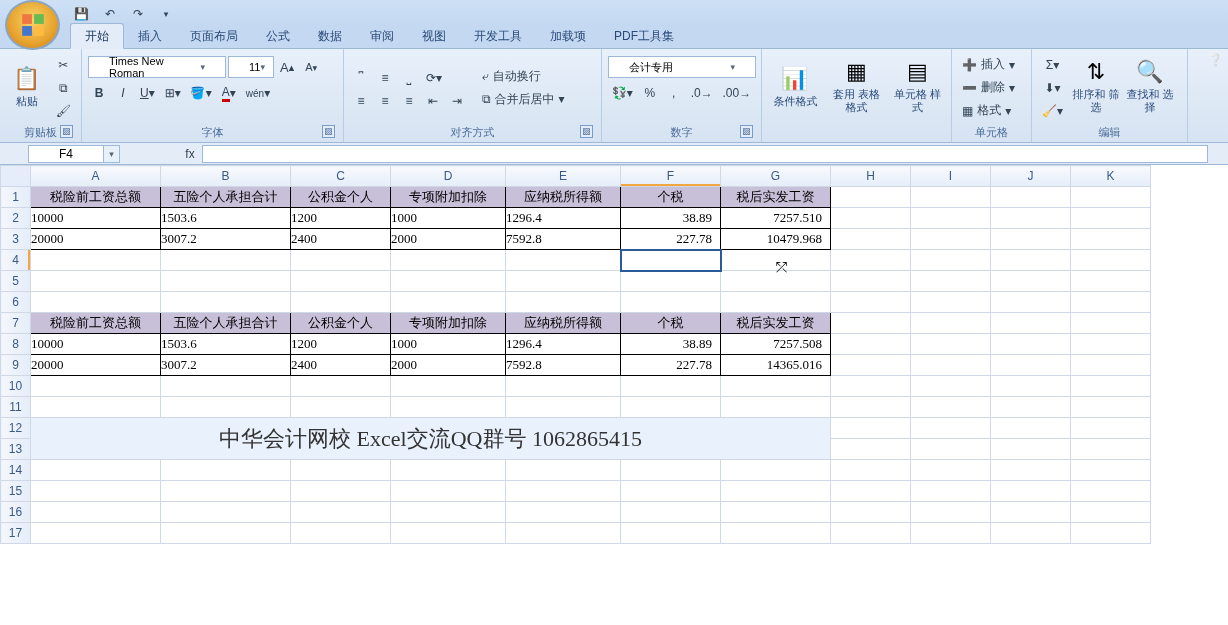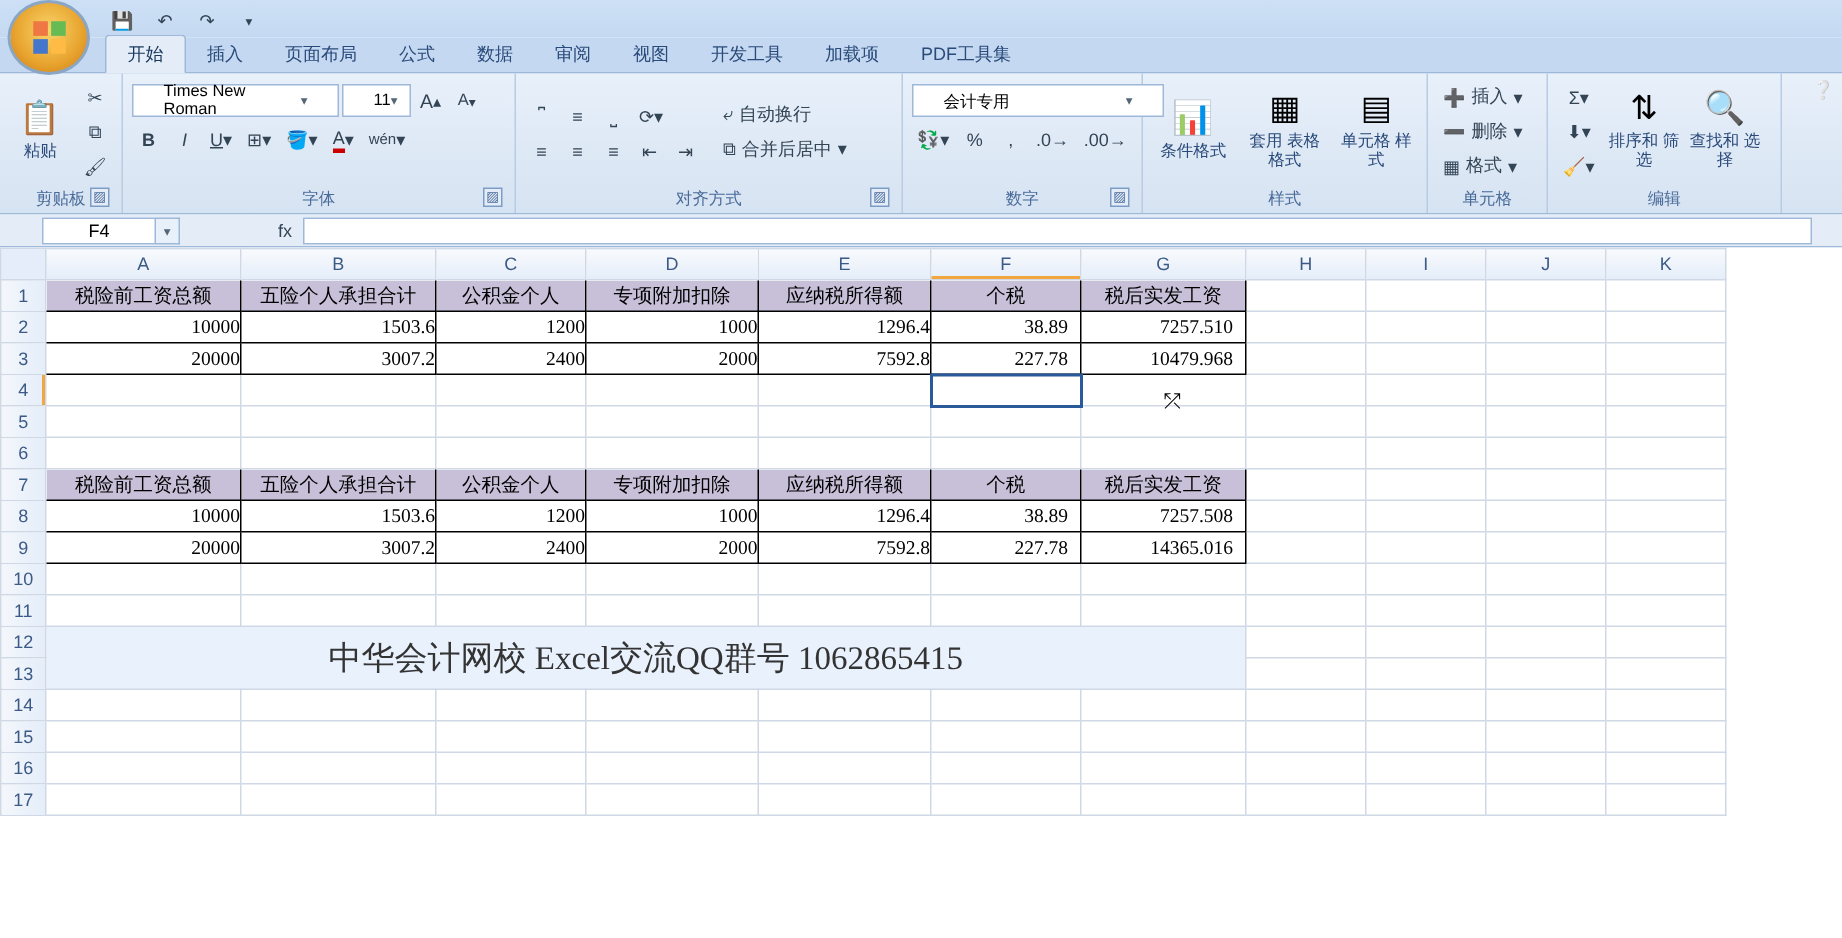--- a/index.html
+++ b/index.html
@@ -41,21 +41,21 @@
 .gridwrap{ height:437px; overflow:auto; position:relative; background:#fff; }
 .grid{ border-collapse:collapse; table-layout:fixed; }
 .grid th,.grid td{ border:1px solid #d0d7e5; height:21px; padding:0; }
 .colh{ background:linear-gradient(#f8fafd,#e4edf9); color:#3b5a85; text-align:center; font-weight:normal; position:relative; }
 .colh.sel::after{ content:""; position:absolute; left:0; right:0; bottom:0; height:2px; background:#f2a640; }
 .rowh{ width:30px; background:linear-gradient(90deg,#f4f7fc,#e4edf9); color:#3b5a85; text-align:center; font-weight:normal; position:relative; }
 .rowh.sel::after{ content:""; position:absolute; top:0; bottom:0; right:0; width:2px; background:#f2a640; }
 .corner{ background:#e4edf9; width:30px; }
 .cell{ padding:0 4px; font-family:"Times New Roman",serif; font-size:13px; white-space:nowrap; overflow:hidden; }
 .hdr{ background:#c8bfd8; text-align:center; border:1px solid #000 !important; }
-.bord{ border:1px solid #000 !important; text-align:right; }
+.bord{ border:1px solid #000 !important; text-align:left; }
 .bord.r{ text-align:right; padding-right:8px; }
 .w-a{width:130px}.w-b{width:130px}.w-c{width:100px}.w-d{width:115px}.w-e{width:115px}.w-f{width:100px}.w-g{width:110px}.w-x{width:80px}
 .selcell{ outline:2px solid #2a5a9a; outline-offset:-1px; background:#fff; }
 .footer{ background:#e8f1fc; font-family:"Microsoft YaHei",SimHei; font-size:22px; color:#333; text-align:center; padding:8px 0; }
 .cursor{ position:absolute; font-size:14px; color:#000; pointer-events:none; }
 </style>
 </head>
 <body>
 
 <div class="titlebar">
@@ -159,21 +159,21 @@
             <span>自动换行</span>
           </div>
         <div class="smallbtn" style="width:110px;justify-content:flex-start;gap:4px"><span>⧉</span><span>合并后居中</span>▾</div>
       </div>
     </div>
     <div class="group-label"><span>对齐方式</span><span class="dlg">▨</span></div>
   </div>
 
   <div class="group" style="width:160px">
     <div class="group-body" style="flex-direction:column;gap:4px;padding-top:4px">
-      <div class="combo" style="width:168px">
+      <div class="combo" style="width:148px">
           <span>会计专用</span>
           <span class="dd">▾</span>
         </div>
       <div class="row">
         <span class="smallbtn">💱▾</span>
         <span class="smallbtn">%</span>
         <span class="smallbtn">,</span>
         <span class="smallbtn">.0→</span>
         <span class="smallbtn">.00→</span>
       </div>
@@ -191,21 +191,20 @@
           <span class="ic">▦</span>
           <span class="lbl">套用
 表格格式</span>
         </div>
       <div class="bigbtn" style="width:56px">
           <span class="ic">▤</span>
           <span class="lbl">单元格
 样式</span>
         </div>
     </div>
-    <div class="group-label"><span>样式</span></div>
   </div>
 
   <div class="group" style="width:80px">
     <div class="group-body">
         <div class="col" style="width:100%">
       <div class="smallbtn" style="justify-content:flex-start;gap:4px;width:70px">➕<span>插入</span>▾</div>
       <div class="smallbtn" style="justify-content:flex-start;gap:4px;width:70px">➖<span>删除</span>▾</div>
       <div class="smallbtn" style="justify-content:flex-start;gap:4px;width:70px">▦<span>格式</span>▾</div>
     </div>
       </div>

